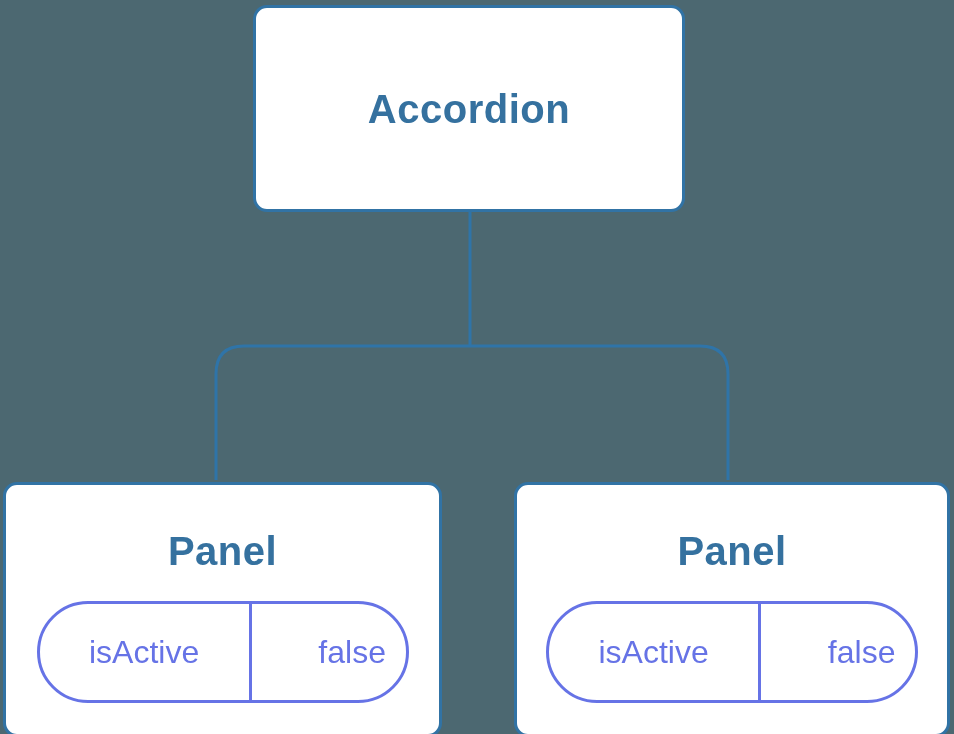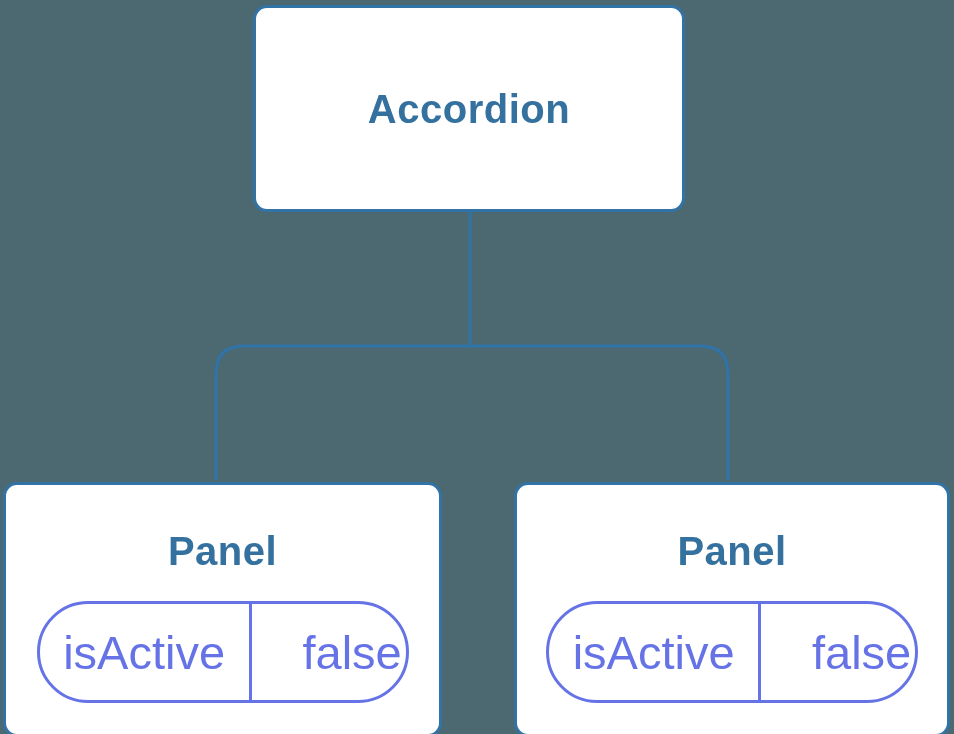--- a/index.html
+++ b/index.html
@@ -71,21 +71,21 @@
     display: flex;
     align-items: stretch;
     overflow: hidden;
     background: var(--node-fill);
   }
   .state-cell {
     display: flex;
     align-items: center;
     justify-content: center;
     color: var(--state-accent);
-    font-size: 47px;
+    font-size: 32px;
     font-weight: 400;
     white-space: nowrap;
   }
   .state-key {
     flex: 0 0 58%;
     border-right: 3px solid var(--state-accent);
   }
   .state-value { flex: 1 1 auto; margin-left: 47px; }
 </style>
 </head>

